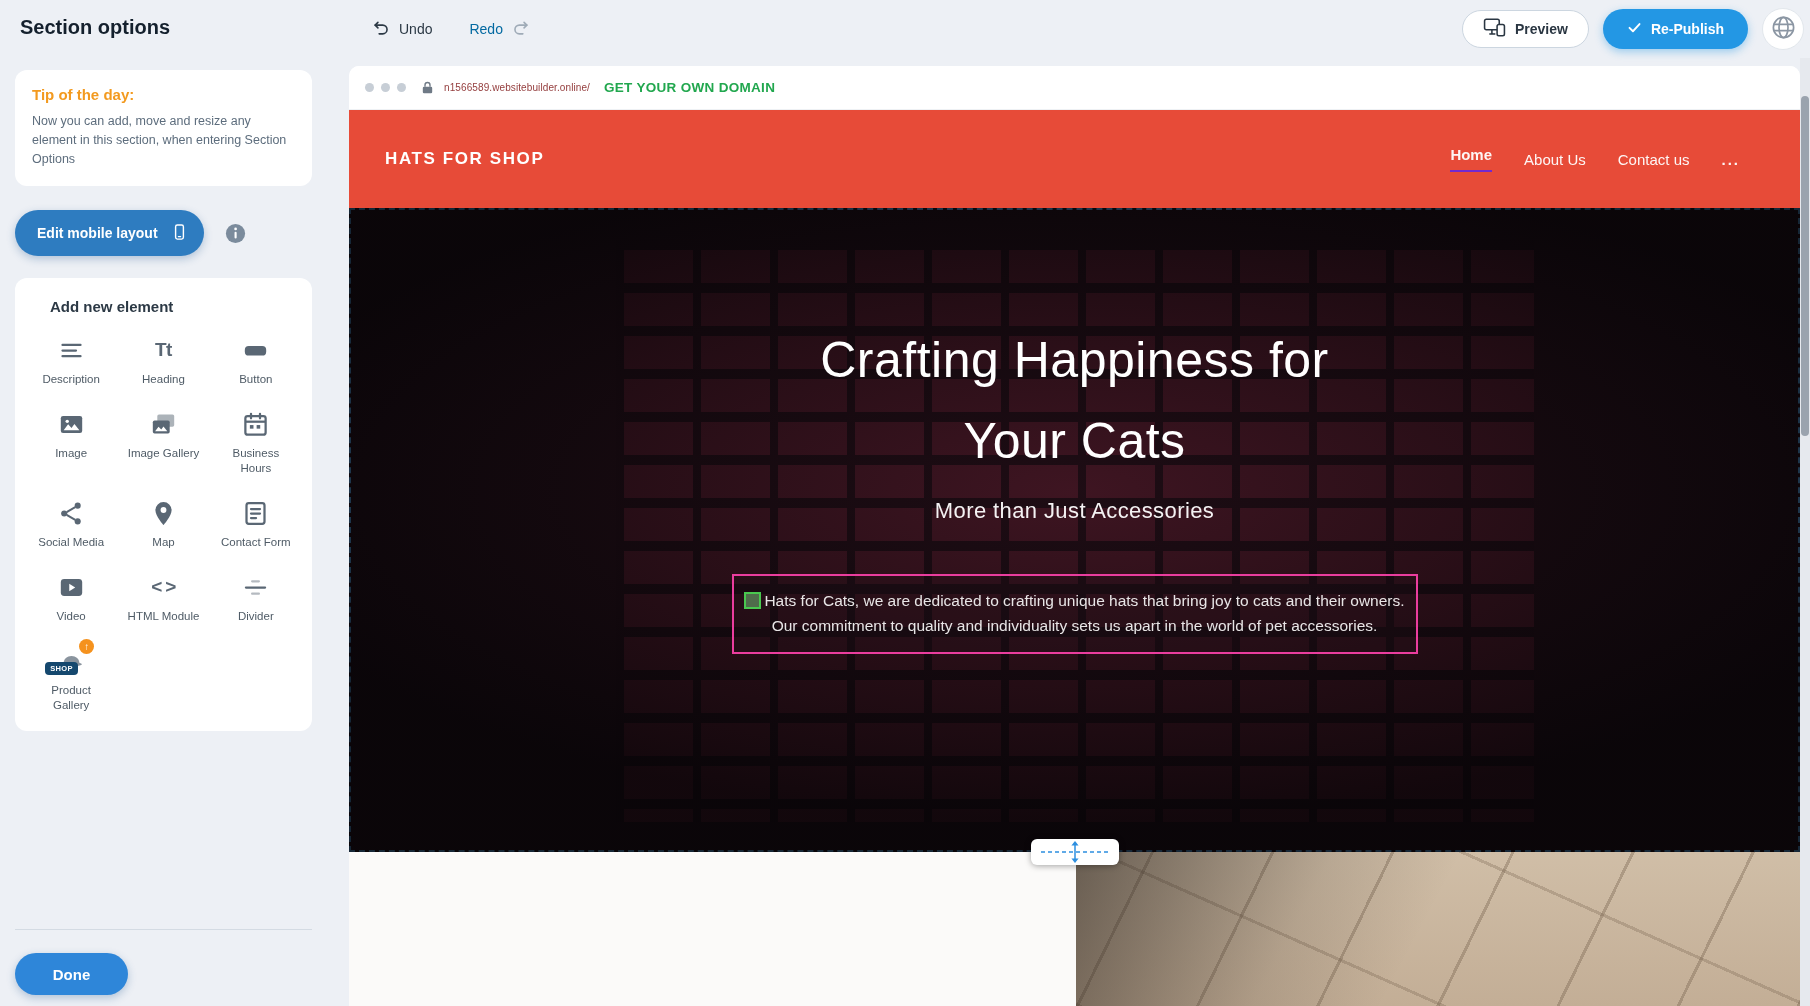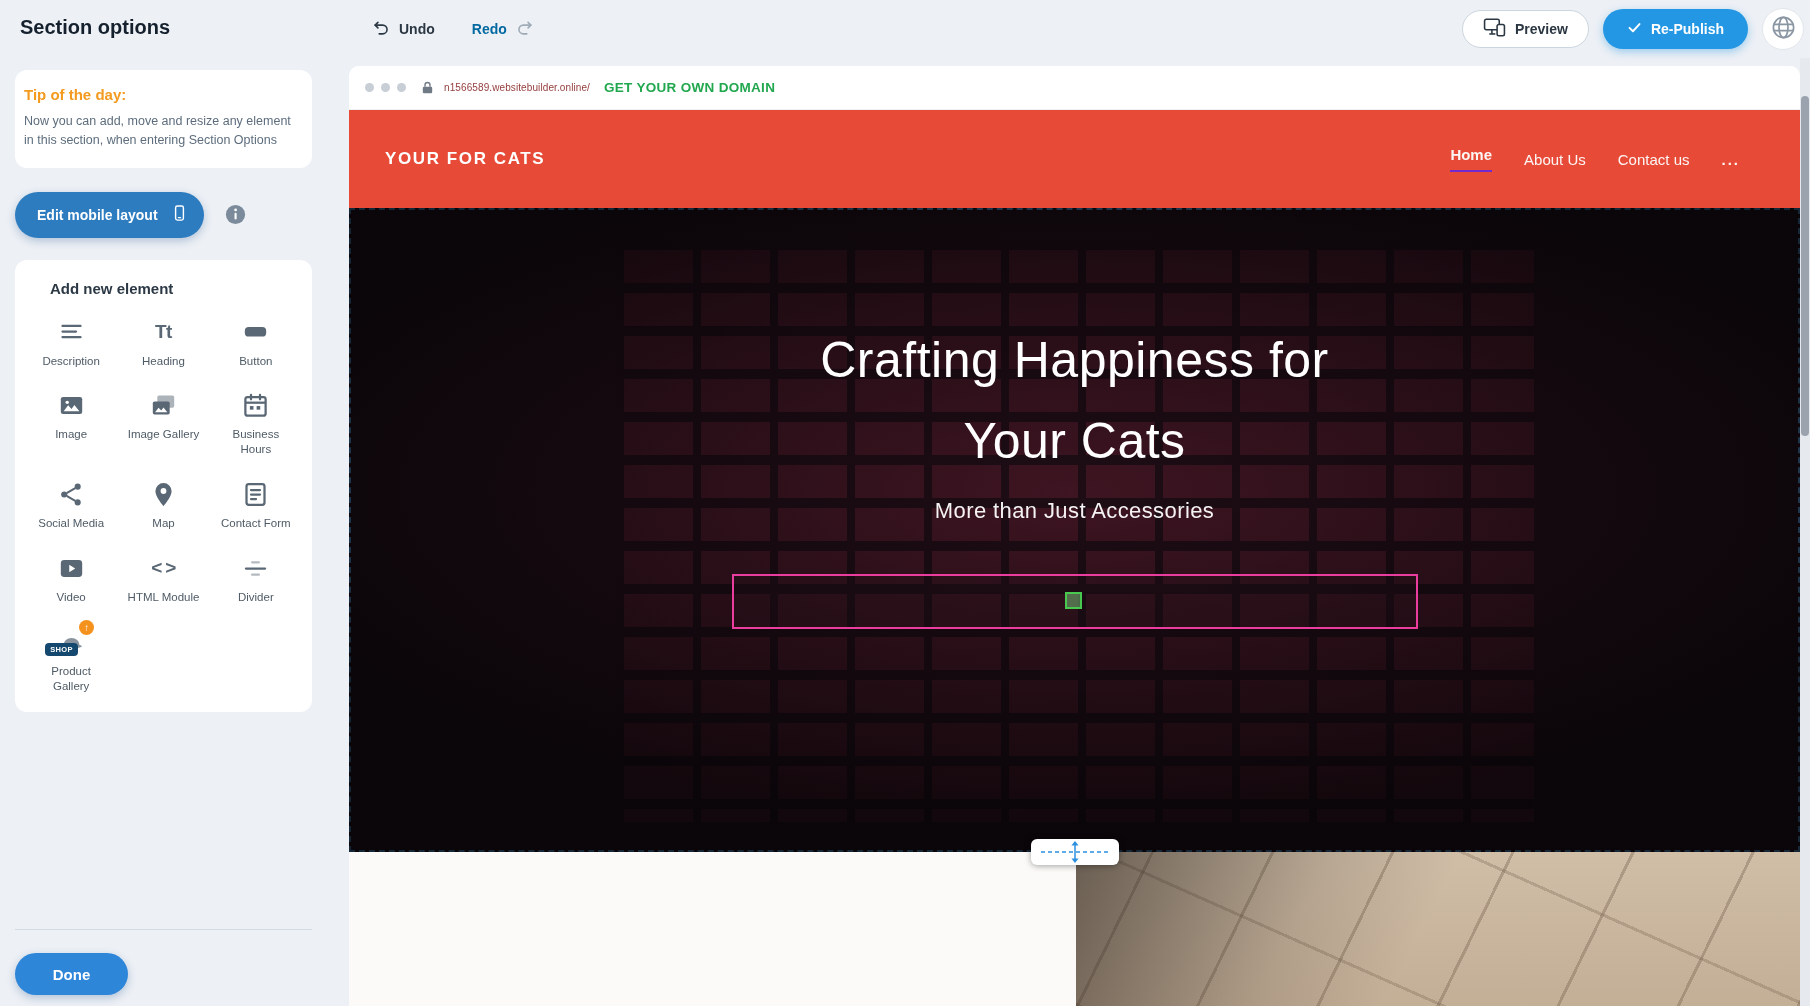--- a/index.html
+++ b/index.html
@@ -6,35 +6,35 @@
   html,body { background:#dfe3e9; }
   .app {
     position:relative; width:1810px; height:1006px; overflow:hidden;
     background:#edf0f5; font-family:"Liberation Sans", sans-serif;
     -webkit-font-smoothing:antialiased;
   }
   
   .topbar { position:absolute; left:0; top:0; right:0; height:58px; }
   .section-title { position:absolute; left:20px; top:16px; font-size:20px; font-weight:700; color:#14202d; }
   .history { position:absolute; left:372px; top:0; height:58px; display:flex; align-items:center; gap:30px; }
-  .hist-btn { display:flex; align-items:center; gap:8px; font-size:14px; font-weight:700; color:#2b3844; cursor:pointer; background:none; border:none; font-family:inherit; }
+  .hist-btn { display:flex; align-items:center; gap:8px; font-size:14px; font-weight:400; color:#2b3844; cursor:pointer; background:none; border:none; font-family:inherit; }
   .hist-btn svg { width:19px; height:19px; }
   .hist-btn.disabled { color:#0369a1;padding-left:7px; }
   .topbar-right { position:absolute; right:6px; top:0; height:58px; display:flex; align-items:center; gap:14px; }
   .btn-preview { height:38px; padding:0 20px; border-radius:20px; background:#fff; border:1px solid #ccd6e0; color:#2a3642; font-weight:700; font-size:14px; display:flex; align-items:center; gap:9px; cursor:pointer; font-family:inherit; }
   .btn-republish { height:40px; padding:0 24px; border-radius:21px; background:#2397e4; border:none; color:#fff; font-weight:700; font-size:14px; display:flex; align-items:center; gap:9px; cursor:pointer; box-shadow:0 3px 8px rgba(35,151,228,.4); font-family:inherit; }
   .globe-btn { width:42px; height:42px; border-radius:50%; background:#fff; border:1px solid #e2e7ec; display:flex; align-items:center; justify-content:center; cursor:pointer; }
 
   
   .sidebar { position:absolute; left:0; top:58px; width:327px; bottom:0; }
   .tabs { display:flex; align-items:center; justify-content:space-between; padding:12px 34px 8px 36px; }
   .tab { font-size:14px; color:#2b3845; padding:9px 17px; border-radius:18px; border:none; background:none; cursor:pointer; font-family:inherit; }
   .tab.active { background:#fff; font-weight:700; box-shadow:0 1px 5px rgba(25,45,70,.14); }
   .card { background:#fff; border-radius:12px; margin:0 15px; }
-  .tip-card { margin-top:12px; padding:16px 9px 18px; }
+  .tip-card { margin-top:12px; padding:16px 17px 18px; }
   .tip-title { color:#f39a1f; font-weight:700; font-size:15px; margin-bottom:9px; }
   .tip-body { color:#5d6d7d; font-size:12.5px; line-height:1.5; }
   .mobile-row { display:flex; align-items:center; gap:20px; margin:24px 15px 0; }
   .btn-mobile { height:46px; padding:0 16px 0 22px; border-radius:23px; background:#2e7cc0; border:none; color:#fff; font-weight:700; font-size:14px; display:flex; align-items:center; gap:13px; cursor:pointer; box-shadow:0 3px 8px rgba(35,90,150,.3); font-family:inherit; }
   .btn-mobile svg { width:17px; height:24px; }
   .info-btn { width:23px; height:23px; border:none; background:none; padding:0; cursor:pointer; }
   .add-card { margin-top:22px; padding:20px 10px 12px; }
   .add-title { font-size:15px; font-weight:700; color:#2c3945; padding-left:25px; margin-bottom:12px; }
   .el-grid { display:grid; grid-template-columns:repeat(3,1fr); row-gap:8px; }
   .el-item { display:flex; flex-direction:column; align-items:center; gap:8px; padding:9px 0 6px; cursor:pointer; border-radius:8px; }
@@ -317,39 +317,39 @@
       </span>
       <span class="lock"><svg viewBox="0 0 24 24" width="15" height="16">
             <rect x="4.5" y="10" width="15" height="10.5" rx="2" fill="#6f7a86"></rect>
             <path d="M8 10V7.2a4 4 0 0 1 8 0V10" fill="none" stroke="#6f7a86" stroke-width="2.2"></path>
           </svg></span>
       <span class="url">n1566589.websitebuilder.online/</span>
       <a class="domain-link">GET YOUR OWN DOMAIN</a>
     </div>
 
     <div class="site-header">
-      <span class="logo">YOUR FOR CATS</span>
+      <span class="logo">HATS FOR SHOP</span>
       <nav class="nav">
         <span class="nav-item active">Home</span>
         <span class="nav-item">About Us</span>
         <span class="nav-item">Contact us</span>
         <span class="nav-item nav-more">...</span>
       </nav>
     </div>
 
     <div class="hero">
       <div class="bricks"></div>
       <div class="hero-vignette"></div>
       <div class="hero-content">
         <div class="hero-h1">
           <div>Crafting Happiness for</div>
           <div>Your Cats</div>
         </div>
         <div class="hero-sub">More than Just Accessories</div>
-        <div class="hero-body-box"><span class="anchor-sq"></span></div>
+        <div class="hero-body-box"><span class="anchor-sq"></span><span>Hats for Cats, we are dedicated to crafting unique hats that bring joy to cats and their owners. Our commitment to quality and individuality sets us apart in the world of pet accessories.</span></div>
       </div>
       <div class="resize-handle">
         <svg width="80" height="24" viewBox="0 0 80 24">
           <line x1="6" y1="12" x2="74" y2="12" stroke="#2d8fe0" stroke-width="1.5" stroke-dasharray="4 3"></line>
           <line x1="40" y1="5" x2="40" y2="19" stroke="#2d8fe0" stroke-width="1.5"></line>
           <path d="M40 1l3.6 4.6h-7.2z" fill="#2d8fe0"></path>
           <path d="M40 23l-3.6-4.6h7.2z" fill="#2d8fe0"></path>
         </svg>
       </div>
     </div>

